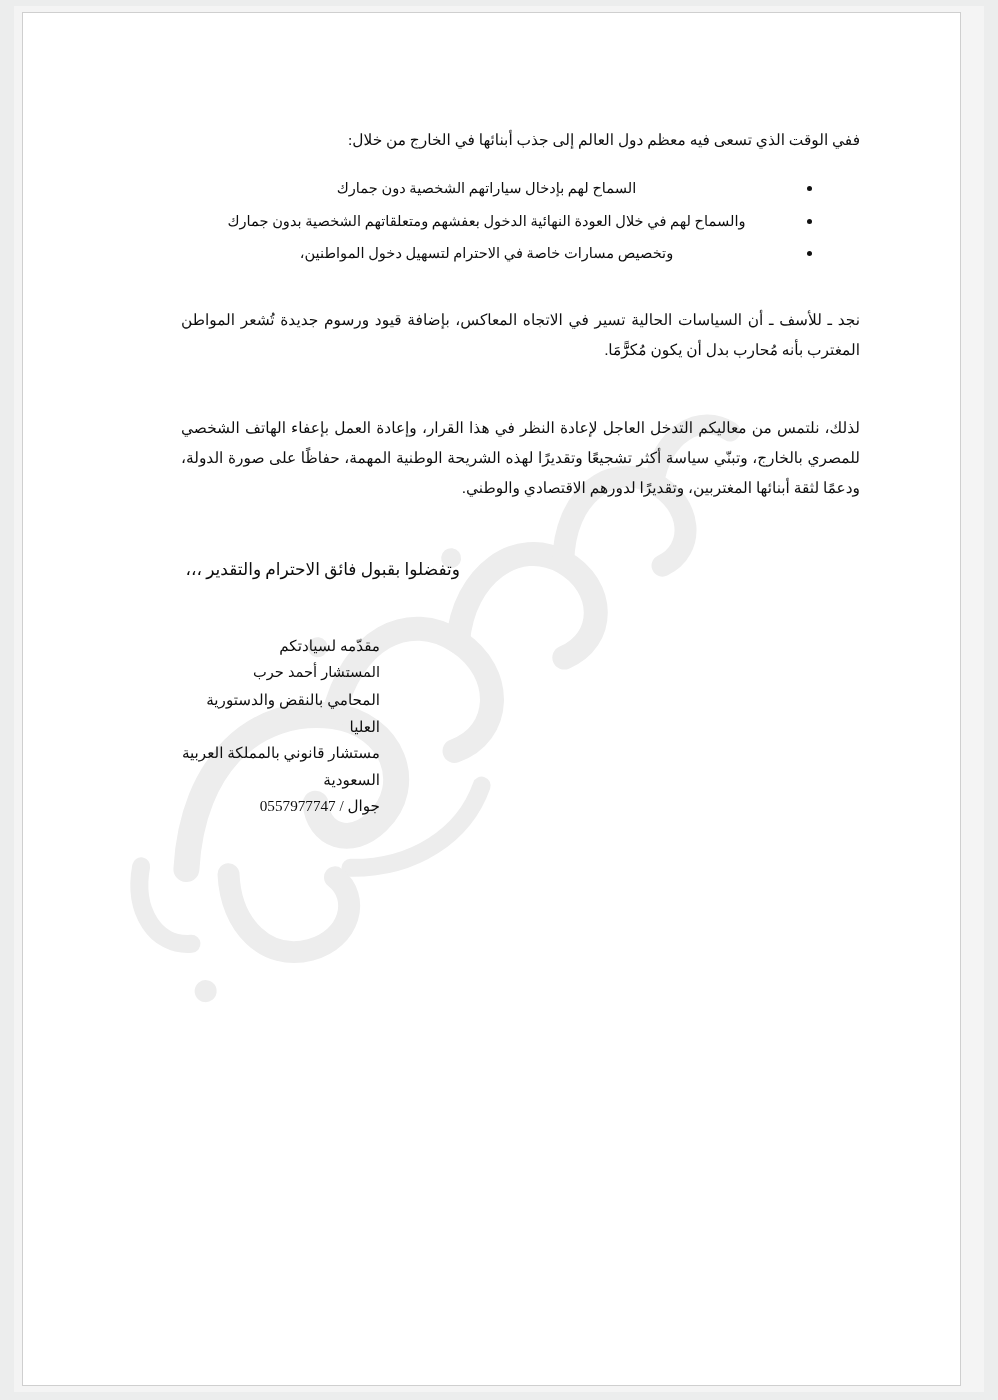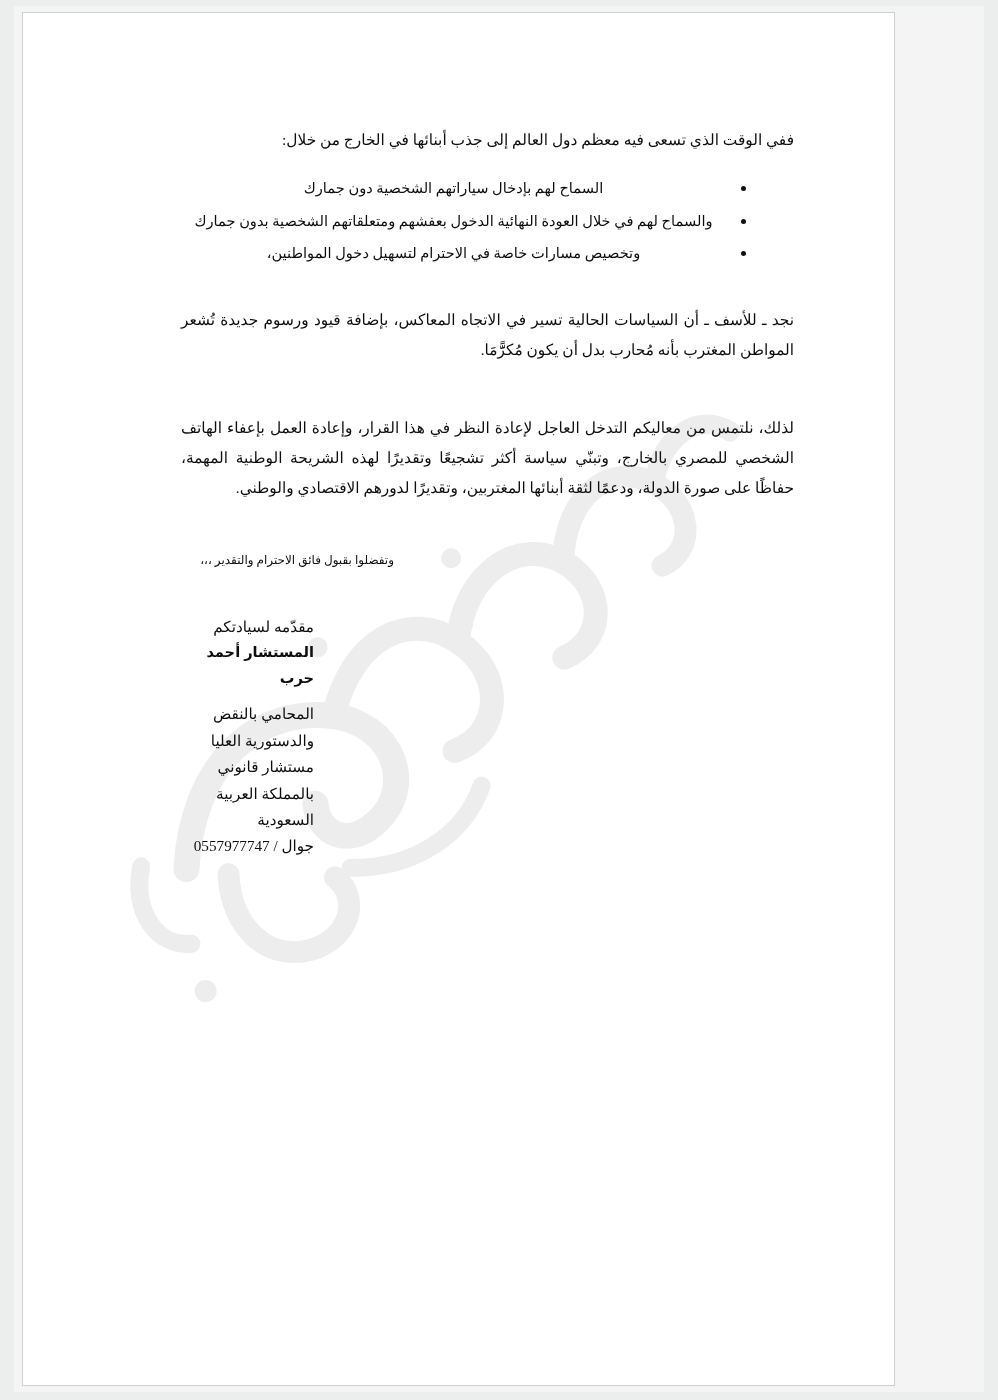--- a/index.html
+++ b/index.html
@@ -21,21 +21,21 @@
     left: 14px;
     top: 6px;
     width: 970px;
     height: 1386px;
     background: #f4f4f4;
   }
   .page {
     position: absolute;
     left: 22px;
     top: 12px;
-    width: 873px;
+    width: 939px;
     height: 1374px;
     background: #ffffff;
     border: 1px solid #cfcfcf;
     box-sizing: border-box;
     overflow: hidden;
   }
 
   
   .watermark {
     position: absolute;
@@ -95,36 +95,36 @@
     right: 48px;
     top: 0.62em;
     width: 5px;
     height: 5px;
     background: #111;
     border-radius: 50%;
   }
 
   
   .closing {
-    font-size: 12px;
+    font-size: 17px;
     line-height: 1.9;
     text-align: right;
     padding-right: 0;
   }
   .sig-block {
     text-align: right;
     font-size: 15.2px;
     line-height: 1.74;
   }
   .sig-block .line { margin: 0; }
   .sig-block .name {
-    font-weight: bold;
+    font-weight: normal;
     font-family: "Liberation Sans", "DejaVu Sans", sans-serif;
     font-size: 14.6px;
-    margin-bottom: 10px;
+    margin-bottom: 2px;
   }
   .sig-indent {
     padding-right: 480px;
   }
   .closing-indent {
     padding-right: 400px;
   }
   .phone {
     direction: rtl;
     unicode-bidi: embed;

